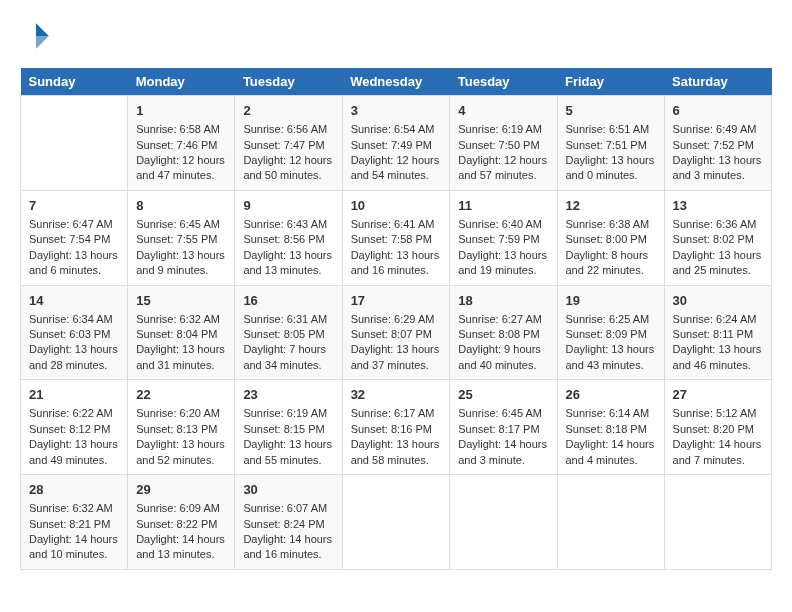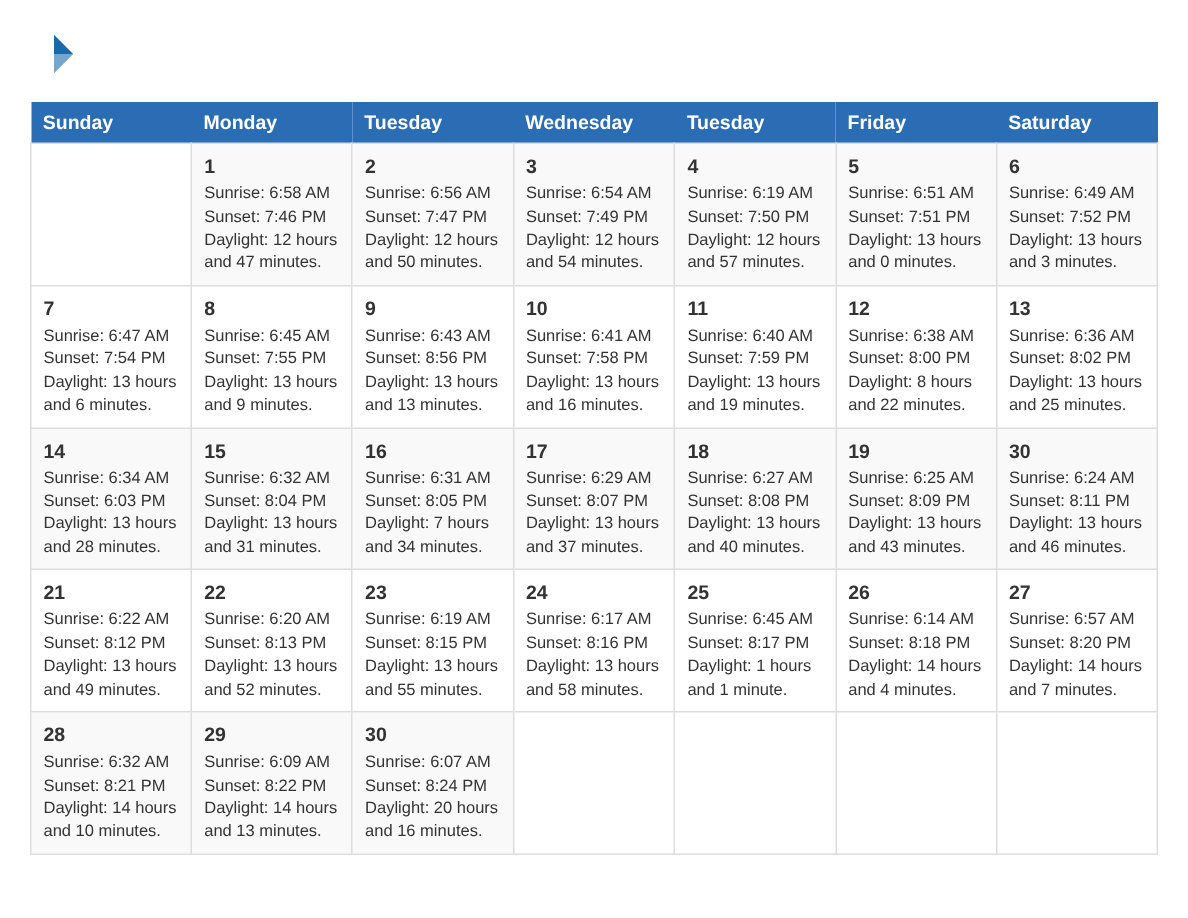--- a/index.html
+++ b/index.html
@@ -266,21 +266,21 @@
             <div>Sunrise: 6:29 AM</div>
             <div>Sunset: 8:07 PM</div>
             <div>Daylight: 13 hours and 37 minutes.</div>
           </div>
         </td>
         <td>
           <div class="cell-content">
             <div class="day-num">18</div>
             <div>Sunrise: 6:27 AM</div>
             <div>Sunset: 8:08 PM</div>
-            <div>Daylight: 13 hours and 40 minutes.</div>
+            <div>Daylight: 9 hours and 40 minutes.</div>
           </div>
         </td>
         <td>
           <div class="cell-content">
             <div class="day-num">19</div>
             <div>Sunrise: 6:25 AM</div>
             <div>Sunset: 8:09 PM</div>
             <div>Daylight: 13 hours and 43 minutes.</div>
           </div>
         </td>
@@ -313,46 +313,46 @@
         <td>
           <div class="cell-content">
             <div class="day-num">23</div>
             <div>Sunrise: 6:19 AM</div>
             <div>Sunset: 8:15 PM</div>
             <div>Daylight: 13 hours and 55 minutes.</div>
           </div>
         </td>
         <td>
           <div class="cell-content">
-            <div class="day-num">24</div>
+            <div class="day-num">32</div>
             <div>Sunrise: 6:17 AM</div>
             <div>Sunset: 8:16 PM</div>
             <div>Daylight: 13 hours and 58 minutes.</div>
           </div>
         </td>
         <td>
           <div class="cell-content">
             <div class="day-num">25</div>
             <div>Sunrise: 6:45 AM</div>
             <div>Sunset: 8:17 PM</div>
-            <div>Daylight: 1 hours and 1 minute.</div>
+            <div>Daylight: 14 hours and 3 minute.</div>
           </div>
         </td>
         <td>
           <div class="cell-content">
             <div class="day-num">26</div>
             <div>Sunrise: 6:14 AM</div>
             <div>Sunset: 8:18 PM</div>
             <div>Daylight: 14 hours and 4 minutes.</div>
           </div>
         </td>
         <td>
           <div class="cell-content">
             <div class="day-num">27</div>
-            <div>Sunrise: 6:57 AM</div>
+            <div>Sunrise: 5:12 AM</div>
             <div>Sunset: 8:20 PM</div>
             <div>Daylight: 14 hours and 7 minutes.</div>
           </div>
         </td>
       </tr>
       <tr>
         <td>
           <div class="cell-content">
             <div class="day-num">28</div>
             <div>Sunrise: 6:32 AM</div>
@@ -366,21 +366,21 @@
             <div>Sunrise: 6:09 AM</div>
             <div>Sunset: 8:22 PM</div>
             <div>Daylight: 14 hours and 13 minutes.</div>
           </div>
         </td>
         <td>
           <div class="cell-content">
             <div class="day-num">30</div>
             <div>Sunrise: 6:07 AM</div>
             <div>Sunset: 8:24 PM</div>
-            <div>Daylight: 20 hours and 16 minutes.</div>
+            <div>Daylight: 14 hours and 16 minutes.</div>
           </div>
         </td>
         <td class="empty"></td>
         <td class="empty"></td>
         <td class="empty"></td>
         <td class="empty"></td>
       </tr>
     </tbody>
 </table>
 

